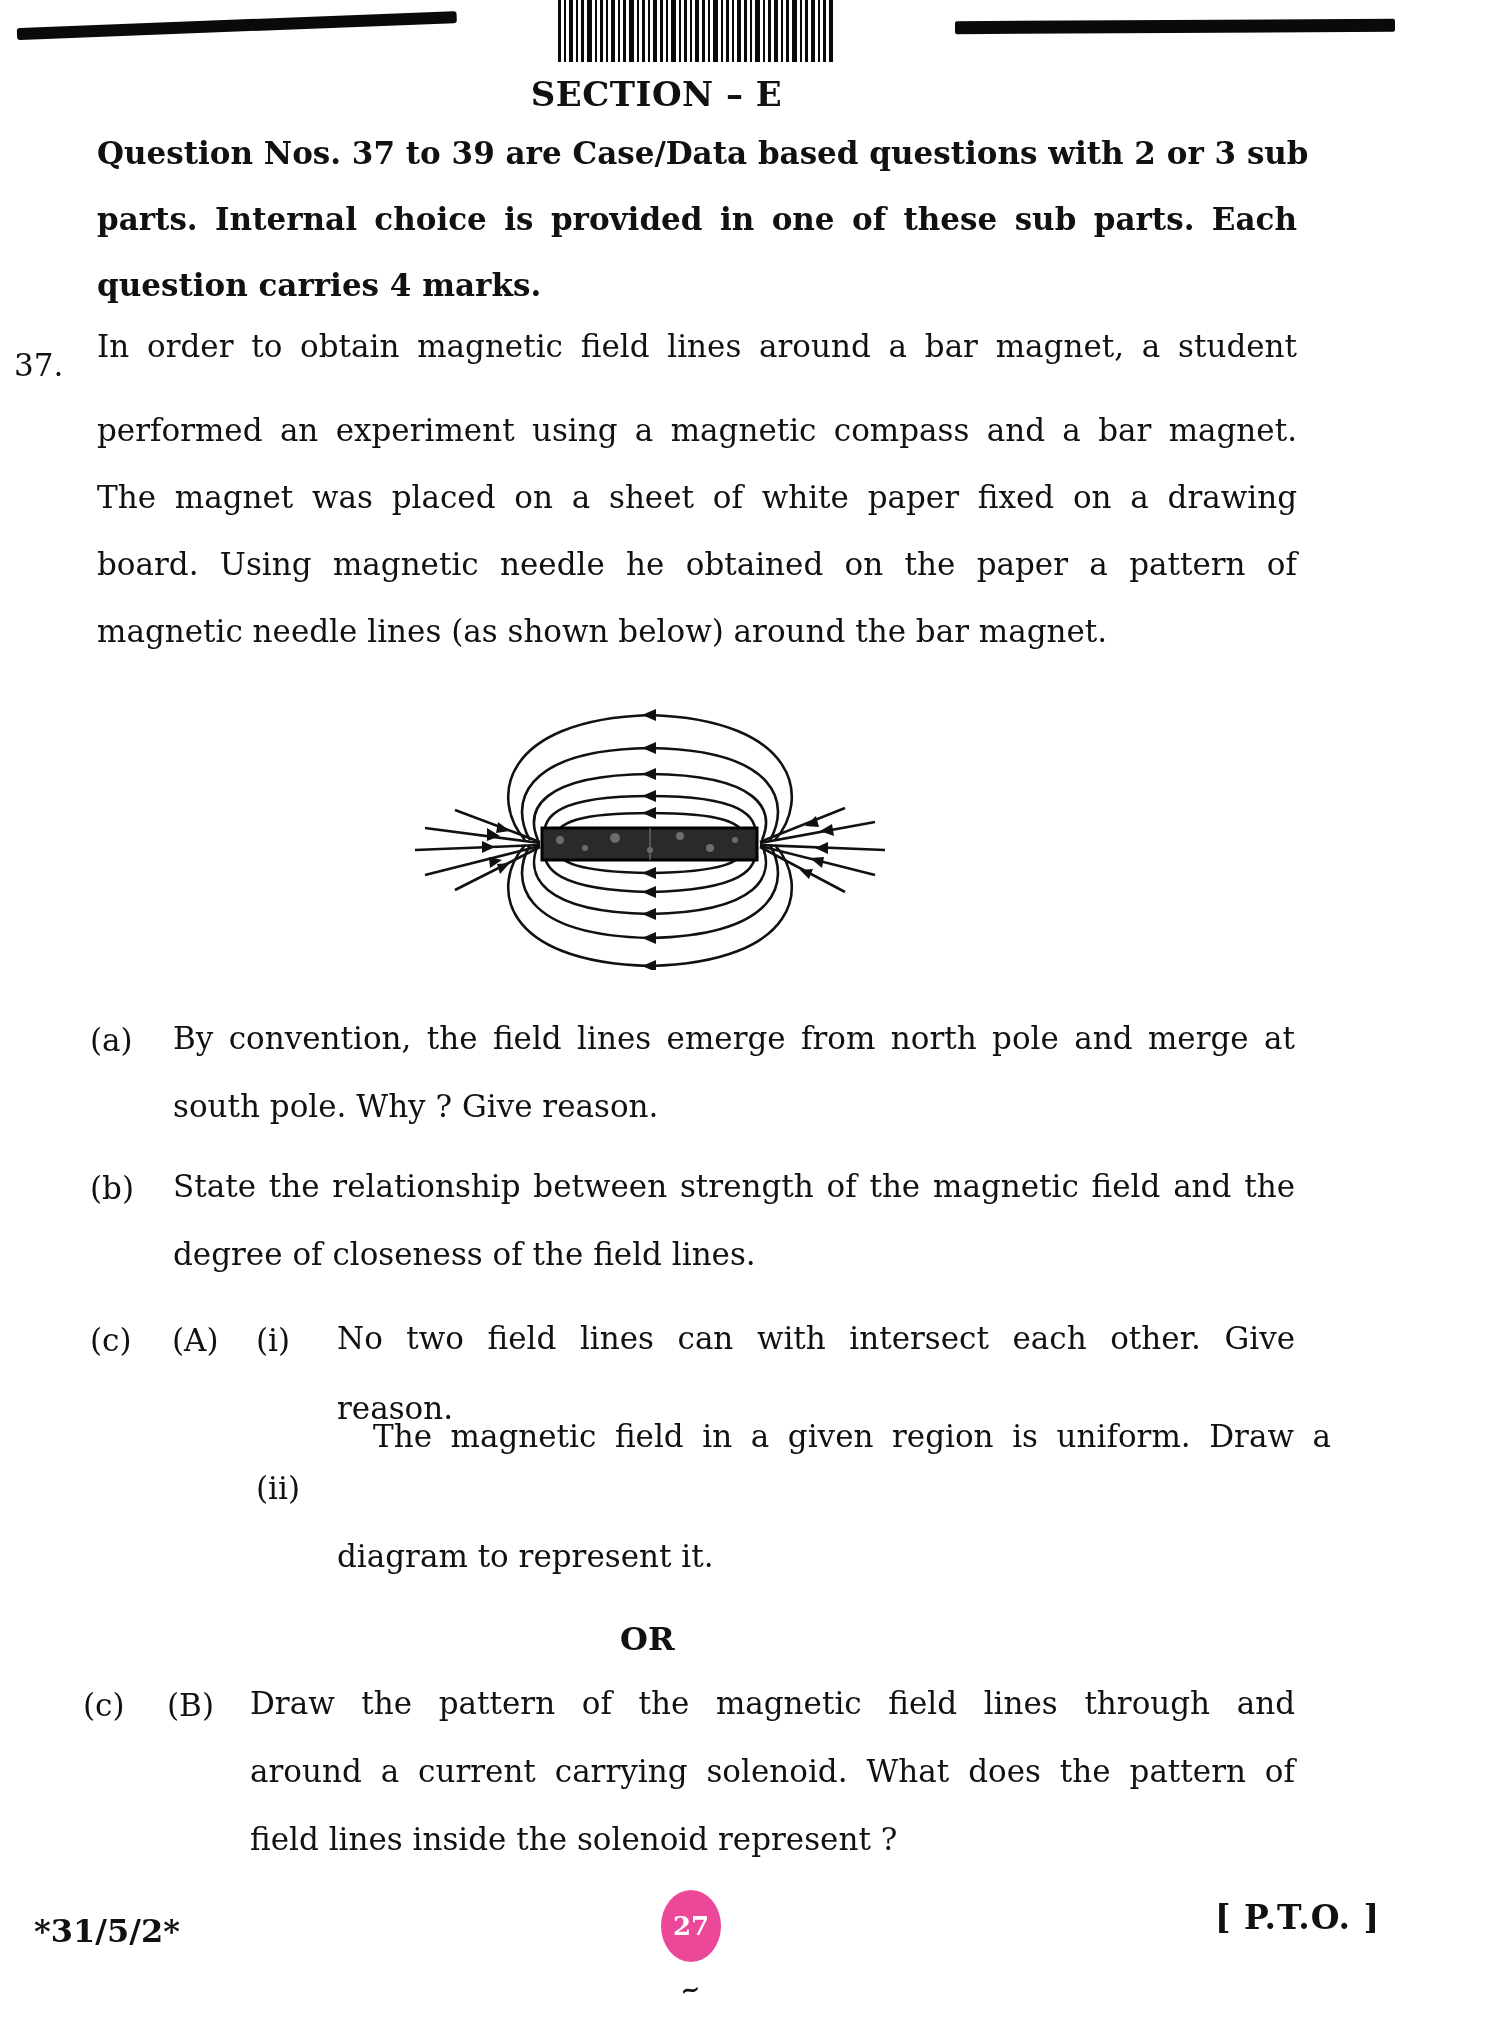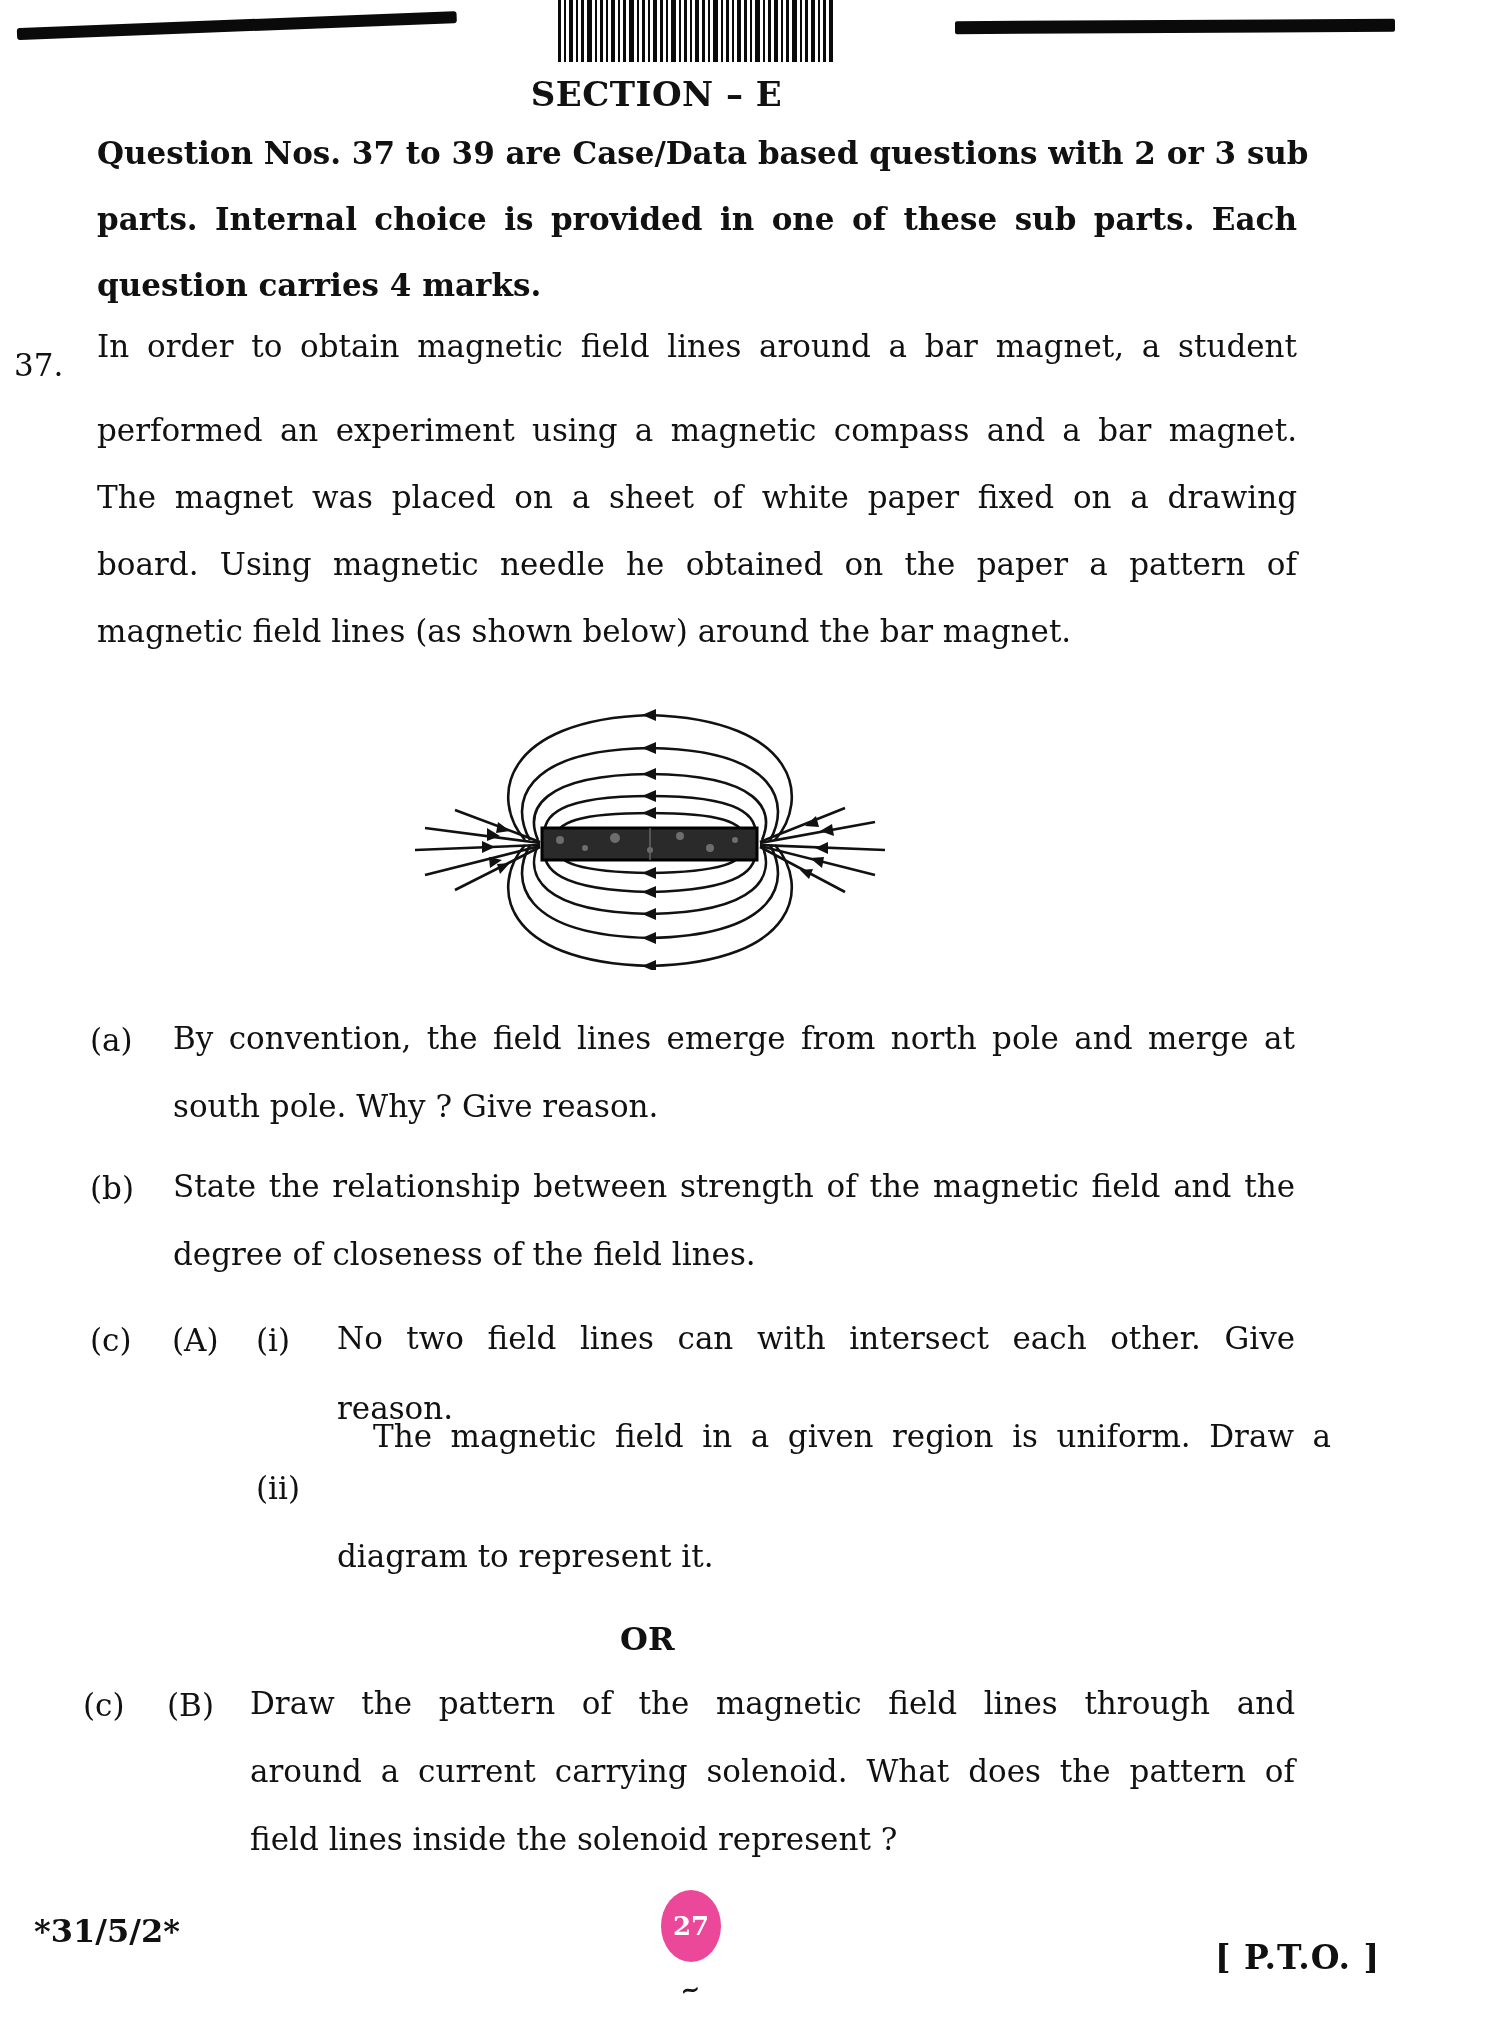--- a/index.html
+++ b/index.html
@@ -24,21 +24,21 @@
   }
   .line {
     position: absolute; font-size: 31px; white-space: nowrap;
     text-align: justify; text-align-last: justify; line-height: 40px;
   }
   .line.last { text-align-last: left; }
   .bold { font-weight: bold; }
   .label { position: absolute; font-size: 31px; line-height: 40px; white-space: nowrap; }
   .or-label { position: absolute; font-weight: bold; font-size: 32px; left: 620px; top: 1620px; }
   .footer-code { left: 0; top: 1912px; font-weight: bold; font-size: 32px; padding-left: 34px; }
-  .footer-pto { left: 1215px; top: 1898px; font-weight: bold; font-size: 33px; letter-spacing: 1px; margin-top: 40px; }
+  .footer-pto { left: 1215px; top: 1898px; font-weight: bold; font-size: 33px; letter-spacing: 1px; }
   .page-circle {
     left: 661px; top: 1890px; width: 60px; height: 72px; border-radius: 50%;
     background: #ec4899; color: #ffffff; display: flex; align-items: center; justify-content: center;
     font-size: 26px; font-weight: bold;
   }
   .tilde { left: 680px; top: 1975px; font-size: 24px; font-weight: bold; transform: rotate(-10deg); }
   .diagram { left: 410px; top: 700px; width: 480px; height: 270px; }
 </style>
 </head>
 <body>
@@ -103,21 +103,21 @@
   <div class="line bold" style="left:97px; top:199px; width:1200px;">parts. Internal choice is provided in one of these sub parts. Each</div>
   <div class="line bold last" style="left:97px; top:265px; width:1200px;">question carries 4 marks.</div>
 </div>
 
 <div>
   <div class="label" style="left:14px; top:345px;">37.</div>
   <div class="line" style="left:97px; top:326px; width:1200px;">In order to obtain magnetic field lines around a bar magnet, a student</div>
   <div class="line" style="left:97px; top:410px; width:1200px;">performed an experiment using a magnetic compass and a bar magnet.</div>
   <div class="line" style="left:97px; top:477px; width:1200px;">The magnet was placed on a sheet of white paper fixed on a drawing</div>
   <div class="line" style="left:97px; top:544px; width:1200px;">board. Using magnetic needle he obtained on the paper a pattern of</div>
-  <div class="line last" style="left:97px; top:611px; width:1200px;">magnetic field lines (as shown below) around the bar magnet.</div>
+  <div class="line last" style="left:97px; top:611px; width:1200px;">magnetic needle lines (as shown below) around the bar magnet.</div>
 </div>
 
 <svg class="abs diagram" viewBox="0 0 480 270">
   <g fill="none" stroke="#111" stroke-width="2.6">
 
     <path d="M 115 140 C 80 100, 90 20, 240 15 C 390 20, 400 100, 365 140"></path>
     <path d="M 120 140 C 100 105, 110 50, 240 48 C 370 50, 380 105, 360 140"></path>
     <path d="M 128 140 C 115 110, 130 75, 240 74 C 350 75, 365 110, 352 140"></path>
     <path d="M 135 140 C 130 115, 150 96, 240 96 C 330 96, 350 115, 345 140"></path>
     <path d="M 145 140 C 145 122, 170 113, 240 113 C 310 113, 335 122, 335 140"></path>

